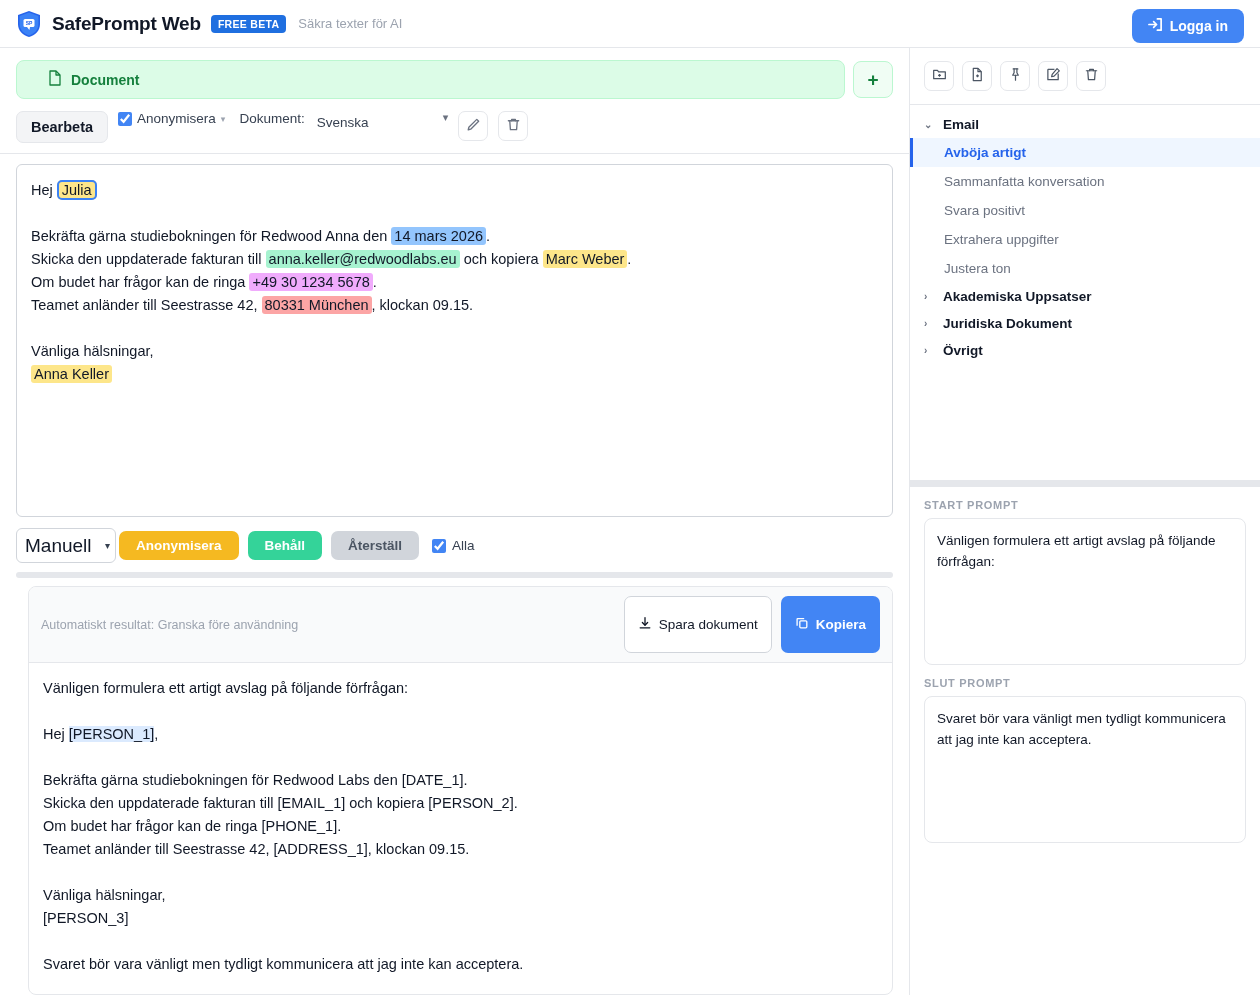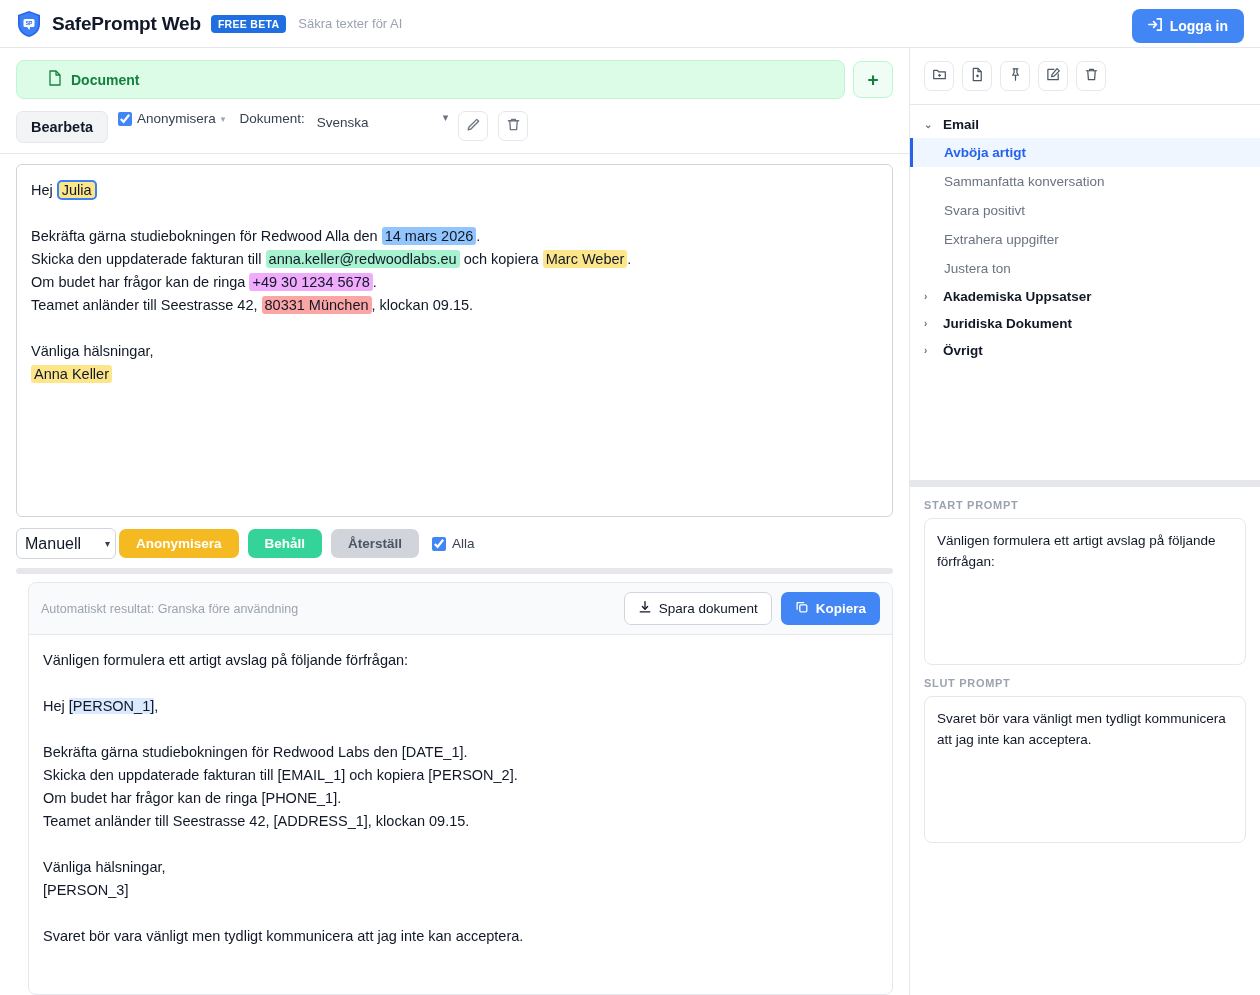--- a/index.html
+++ b/index.html
@@ -107,21 +107,21 @@
   .ent-email { background: #a7f3d0; }
   .ent-phone { background: #f0abfc; }
   .ent-addr { background: #fca5a5; margin-top: 31px; }
 
   
   .action-row {
     display: flex; align-items: center; gap: 9px; padding: 11px 16px 9px 16px;
   }
   .mode-select {
     appearance: none; border: 1px solid #d1d5db; border-radius: 6px;
-    background: #fff; font-size: 16px; color: #111827;
+    background: #fff; font-size: 19px; color: #111827;
     padding: 6px 24px 6px 8px; width: 100px;
     font-family: "Liberation Sans", sans-serif; cursor: pointer;
   }
   .mode-chev { margin-left: -20px; font-size: 10px; color: #374151; pointer-events: none; }
   .pill {
     border: none; border-radius: 7px; padding: 7px 17px;
     font-size: 13.5px; font-weight: bold; cursor: pointer;
     font-family: "Liberation Sans", sans-serif;
   }
   .pill-anon { background: #f5b921; color: #ffffff; }
@@ -139,21 +139,21 @@
                  flex-direction: column; background: #fff; }
   .output-head {
     display: flex; align-items: center; justify-content: space-between;
     background: #f9fafb; border-bottom: 1px solid #e5e7eb; padding: 9px 12px;
   }
   .output-note { font-size: 12.5px; color: #9ca3af; }
   .out-btns { display: flex; gap: 9px; }
   .btn-save {
     display: flex; align-items: center; gap: 7px;
     background: #fff; border: 1px solid #d1d5db; border-radius: 7px;
-    padding: 7px 13px; font-size: 13.5px; color: #111827; cursor: pointer;
+    padding: 19px 13px; font-size: 13.5px; color: #111827; cursor: pointer;
     font-family: "Liberation Sans", sans-serif;
   }
   .btn-copy {
     display: flex; align-items: center; gap: 7px;
     background: #4285f4; border: none; border-radius: 7px;
     padding: 7px 14px; font-size: 13.5px; font-weight: bold; color: #fff; cursor: pointer;
     font-family: "Liberation Sans", sans-serif;
   }
   .btn-save svg, .btn-copy svg { width: 14px; height: 14px; }
   .output-body {
@@ -267,21 +267,21 @@
               <path d="M4 4l.7 9.5h6.6L12 4"></path>
             </svg>
         </span>
       </button>
     </div>
 
     <div class="editor-area">
       <div class="editor" id="editor">
           <div><span>Hej </span><span class="ent-person-sel">Julia</span></div>
           <div>&nbsp;</div>
-          <div><span>Bekräfta gärna studiebokningen för Redwood Alla den </span><span class="ent ent-date">14 mars 2026</span><span>.</span></div>
+          <div><span>Bekräfta gärna studiebokningen för Redwood Anna den </span><span class="ent ent-date">14 mars 2026</span><span>.</span></div>
           <div><span>Skicka den uppdaterade fakturan till </span><span class="ent ent-email">anna.keller@redwoodlabs.eu</span><span> och kopiera </span><span class="ent ent-person">Marc Weber</span><span>.</span></div>
           <div><span>Om budet har frågor kan de ringa </span><span class="ent ent-phone">+49 30 1234 5678</span><span>.</span></div>
           <div><span>Teamet anländer till Seestrasse 42, </span><span class="ent ent-addr">80331 München</span><span>, klockan 09.15.</span></div>
           <div>&nbsp;</div>
           <div><span>Vänliga hälsningar,</span></div>
           <div><span class="ent ent-person">Anna Keller</span></div>
         </div>
     </div>
 
     <div class="action-row">

